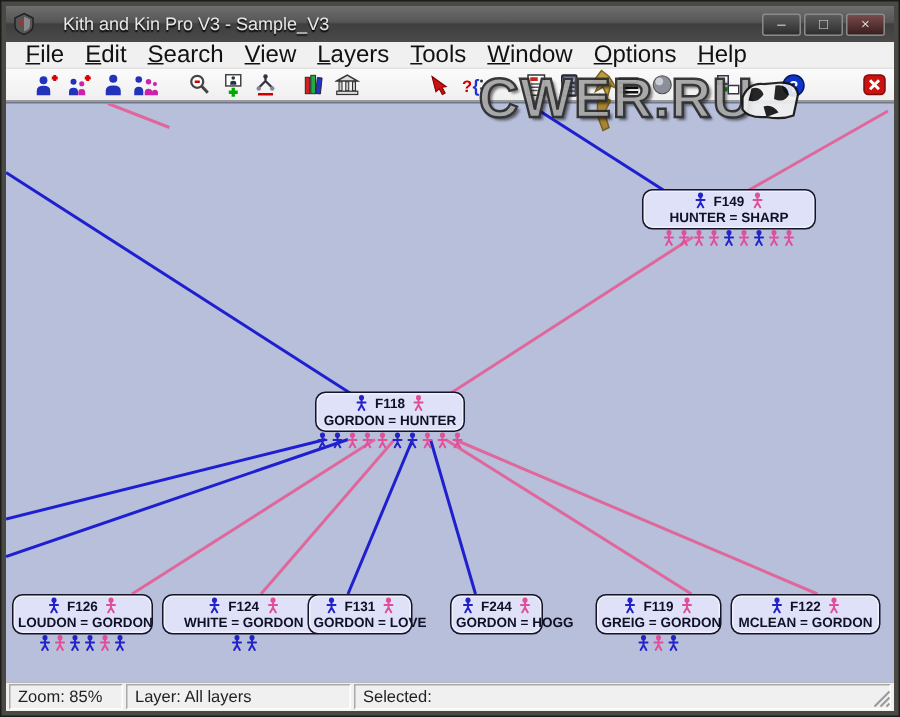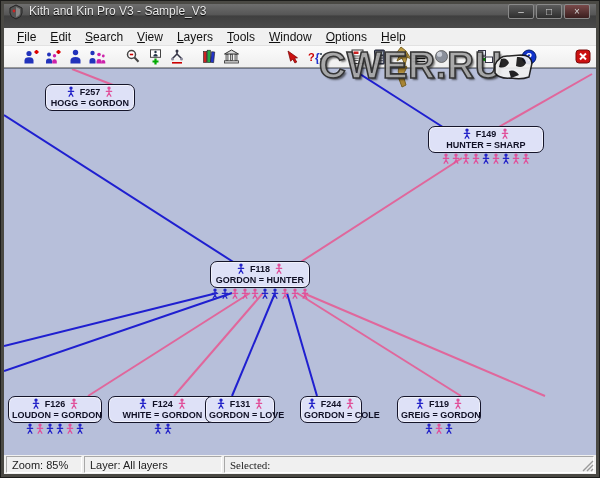--- a/index.html
+++ b/index.html
@@ -9,23 +9,24 @@
     background:#4a4944;
     border:1px solid #1c1c1a;
     padding:3px;
     display:flex; flex-direction:column;
     position:relative;
   }
   
   .titlebar {
     height:24px; flex:0 0 24px;
     background:linear-gradient(#6e6e6e,#565656 45%,#3f3f3f 50%,#4a4a4a);
-    display:flex; align-items:flex-start;
+    display:flex; align-items:center;
     padding:0 4px; color:#0a0a0a;
     position:relative;
+    gap:13px;
   }
   .title-icon { width:16px; height:16px; margin-right:5px; flex:0 0 16px; }
   .title-text { font-size:12px; color:#e8e8e8; text-shadow:0 1px 1px #000; white-space:nowrap; }
   .winbtns { margin-left:auto; display:flex; gap:2px; padding-right:2px; }
   .winbtn {
     width:26px; height:15px; font-size:10px; line-height:13px; text-align:center;
     color:#d8d8d8; background:linear-gradient(#5c5c5c,#2e2e2e);
     border:1px solid #8a8a8a; border-radius:2px; cursor:default;
   }
   .winbtn.close { background:linear-gradient(#7a4a4a,#3a1e1e); }
@@ -40,21 +41,21 @@
     -webkit-text-stroke:1.6px #2e2e2e;
     text-shadow:2px 2px 2px rgba(0,0,0,.55), -1px -1px 0 rgba(255,255,255,.35);
     opacity:.95; margin-left:18px;
   }
   .wm-fig { position:absolute; opacity:.9; }
   .wm-jester { left:86px; top:0px; }
   .wm-cow { left:190px; top:6px; }
   
   .menubar {
     height:18px; flex:0 0 18px; background:#f0f0f0;
-    display:flex; align-items:center; font-size:12px; color:#111;
+    display:flex; align-items:center; font-size:16px; color:#111;
     padding-left:6px; border-bottom:1px solid #e2e2e2;
   }
   .menu-item { padding:1px 7px; cursor:default; }
   
   .toolbar {
     height:22px; flex:0 0 22px; background:linear-gradient(#fbfbfb,#efefef);
     display:flex; align-items:center; padding-left:16px;
     border-bottom:1px solid #9a9a9a;
   }
   .tbtn { width:22px; height:19px; display:flex; align-items:center; justify-content:center; border:1px solid transparent; border-radius:2px; }
@@ -86,21 +87,21 @@
   
   .statusbar {
     height:19px; flex:0 0 19px; background:#f0f0f0;
     display:flex; align-items:stretch; font-size:11px; color:#222;
     padding:1px 2px; gap:2px; position:relative;
   }
   .spanel {
     border:1px solid; border-color:#a8a8a8 #fff #fff #a8a8a8;
     display:flex; align-items:center; padding:0 5px; background:#f0f0f0; white-space:nowrap;
   }
-  .sp-zoom { width:76px;text-align:right; } .sp-layer { width:138px; } .sp-sel { flex:1;font-family:Liberation Serif, serif; }
+  .sp-zoom { width:76px;text-align:right; } .sp-layer { width:150px; } .sp-sel { flex:1; }
   .grip { position:absolute; right:2px; bottom:2px; width:13px; height:13px; }
 </style>
 </head>
 <body>
 
 <div class="window">
 
   <div class="titlebar">
     <svg class="title-icon" viewBox="0 0 16 16">
       <path d="M8 1 L14 4 V9 Q14 13 8 15 Q2 13 2 9 V4 Z" fill="#555" stroke="#222" stroke-width="1"></path>
@@ -304,39 +305,20 @@
       <line class="lm" x1="213" y1="224" x2="0" y2="277"></line>
       <line class="lm" x1="228" y1="224" x2="0" y2="302"></line>
       <line class="lf" x1="246" y1="224" x2="84" y2="327"></line>
       <line class="lf" x1="259" y1="224" x2="170" y2="327"></line>
       <line class="lm" x1="271" y1="224" x2="228" y2="327"></line>
       <line class="lm" x1="283" y1="224" x2="313" y2="327"></line>
       <line class="lf" x1="293" y1="224" x2="457" y2="327"></line>
       <line class="lf" x1="299" y1="224" x2="541" y2="327"></line>
     </svg>
 
-    <div class="fam" style="left:41px;top:15px;width:90px">
-      <div class="fam-top">
-          <span class="sp">
-            <svg width="8" height="11" viewBox="0 0 8 11">
-              <circle cx="4" cy="2.1" r="1.7" fill="#2323c8"></circle>
-              <path d="M4 3.7V7M1.3 5.3H6.7M4 7 2.1 10.3M4 7 5.9 10.3" stroke="#2323c8" stroke-width="1.3" fill="none" stroke-linecap="round"></path>
-            </svg>
-          </span>
-          <span class="fam-id">F257</span>
-          <span class="sp">
-            <svg width="8" height="11" viewBox="0 0 8 11">
-              <circle cx="4" cy="2.1" r="1.7" fill="#e0509a"></circle>
-              <path d="M4 3.7V7M1.3 5.3H6.7M4 7 2.1 10.3M4 7 5.9 10.3" stroke="#e0509a" stroke-width="1.3" fill="none" stroke-linecap="round"></path>
-            </svg>
-          </span>
-        </div>
-      <div class="fam-name">HOGG = GORDON</div>
-      <div class="kids"></div>
-    </div>
 
     <div class="fam" style="left:424px;top:57px;width:116px">
       <div class="fam-top">
           <span class="sp">
             <svg width="8" height="11" viewBox="0 0 8 11">
               <circle cx="4" cy="2.1" r="1.7" fill="#2323c8"></circle>
               <path d="M4 3.7V7M1.3 5.3H6.7M4 7 2.1 10.3M4 7 5.9 10.3" stroke="#2323c8" stroke-width="1.3" fill="none" stroke-linecap="round"></path>
             </svg>
           </span>
           <span class="fam-id">F149</span>
@@ -552,21 +534,21 @@
             </svg>
           </span>
           <span class="fam-id">F244</span>
           <span class="sp">
             <svg width="8" height="11" viewBox="0 0 8 11">
               <circle cx="4" cy="2.1" r="1.7" fill="#e0509a"></circle>
               <path d="M4 3.7V7M1.3 5.3H6.7M4 7 2.1 10.3M4 7 5.9 10.3" stroke="#e0509a" stroke-width="1.3" fill="none" stroke-linecap="round"></path>
             </svg>
           </span>
         </div>
-      <div class="fam-name">GORDON = COLE</div>
+      <div class="fam-name">GORDON = HOGG</div>
       <div class="kids"></div>
     </div>
 
     <div class="fam" style="left:393px;top:327px;width:84px">
       <div class="fam-top">
           <span class="sp">
             <svg width="8" height="11" viewBox="0 0 8 11">
               <circle cx="4" cy="2.1" r="1.7" fill="#2323c8"></circle>
               <path d="M4 3.7V7M1.3 5.3H6.7M4 7 2.1 10.3M4 7 5.9 10.3" stroke="#2323c8" stroke-width="1.3" fill="none" stroke-linecap="round"></path>
             </svg>
@@ -589,20 +571,39 @@
             <circle cx="4" cy="2.1" r="1.7" fill="#e0509a"></circle>
             <path d="M4 3.7V7M1.3 5.3H6.7M4 7 2.1 10.3M4 7 5.9 10.3" stroke="#e0509a" stroke-width="1.3" fill="none" stroke-linecap="round"></path>
           </svg>
           <svg width="8" height="11" viewBox="0 0 8 11">
             <circle cx="4" cy="2.1" r="1.7" fill="#2323c8"></circle>
             <path d="M4 3.7V7M1.3 5.3H6.7M4 7 2.1 10.3M4 7 5.9 10.3" stroke="#2323c8" stroke-width="1.3" fill="none" stroke-linecap="round"></path>
           </svg>
         </div>
     </div>
 
+    <div class="fam" style="left:483px;top:327px;width:100px">
+      <div class="fam-top">
+          <span class="sp">
+            <svg width="8" height="11" viewBox="0 0 8 11">
+              <circle cx="4" cy="2.1" r="1.7" fill="#2323c8"></circle>
+              <path d="M4 3.7V7M1.3 5.3H6.7M4 7 2.1 10.3M4 7 5.9 10.3" stroke="#2323c8" stroke-width="1.3" fill="none" stroke-linecap="round"></path>
+            </svg>
+          </span>
+          <span class="fam-id">F122</span>
+          <span class="sp">
+            <svg width="8" height="11" viewBox="0 0 8 11">
+              <circle cx="4" cy="2.1" r="1.7" fill="#e0509a"></circle>
+              <path d="M4 3.7V7M1.3 5.3H6.7M4 7 2.1 10.3M4 7 5.9 10.3" stroke="#e0509a" stroke-width="1.3" fill="none" stroke-linecap="round"></path>
+            </svg>
+          </span>
+        </div>
+      <div class="fam-name">MCLEAN = GORDON</div>
+      <div class="kids"></div>
+    </div>
   </div>
 
   <div class="statusbar">
     <div class="spanel sp-zoom">Zoom: 85%</div>
     <div class="spanel sp-layer">Layer: All layers</div>
     <div class="spanel sp-sel">Selected:</div>
     <svg class="grip" viewBox="0 0 13 13">
       <path d="M12 2 L2 12 M12 6 L6 12 M12 10 L10 12" stroke="#9a9a9a" stroke-width="1.4"></path>
     </svg>
   </div>

